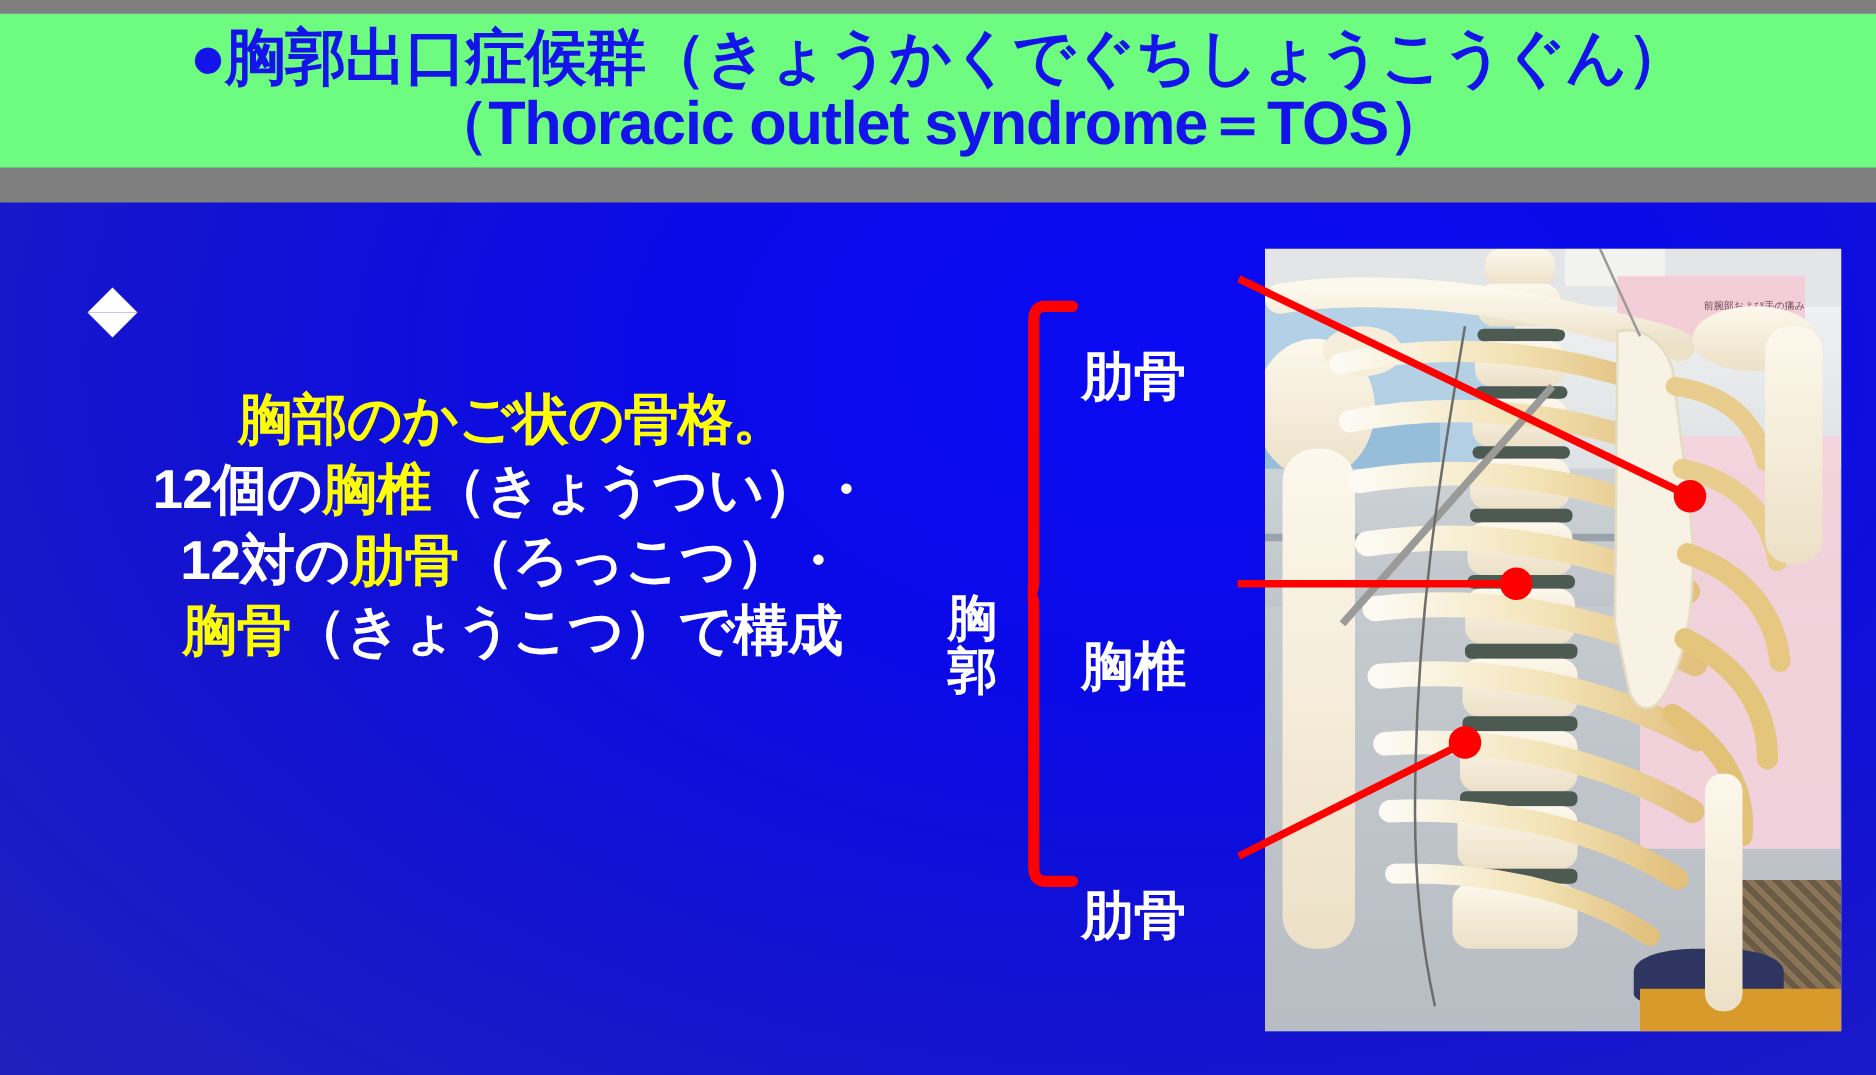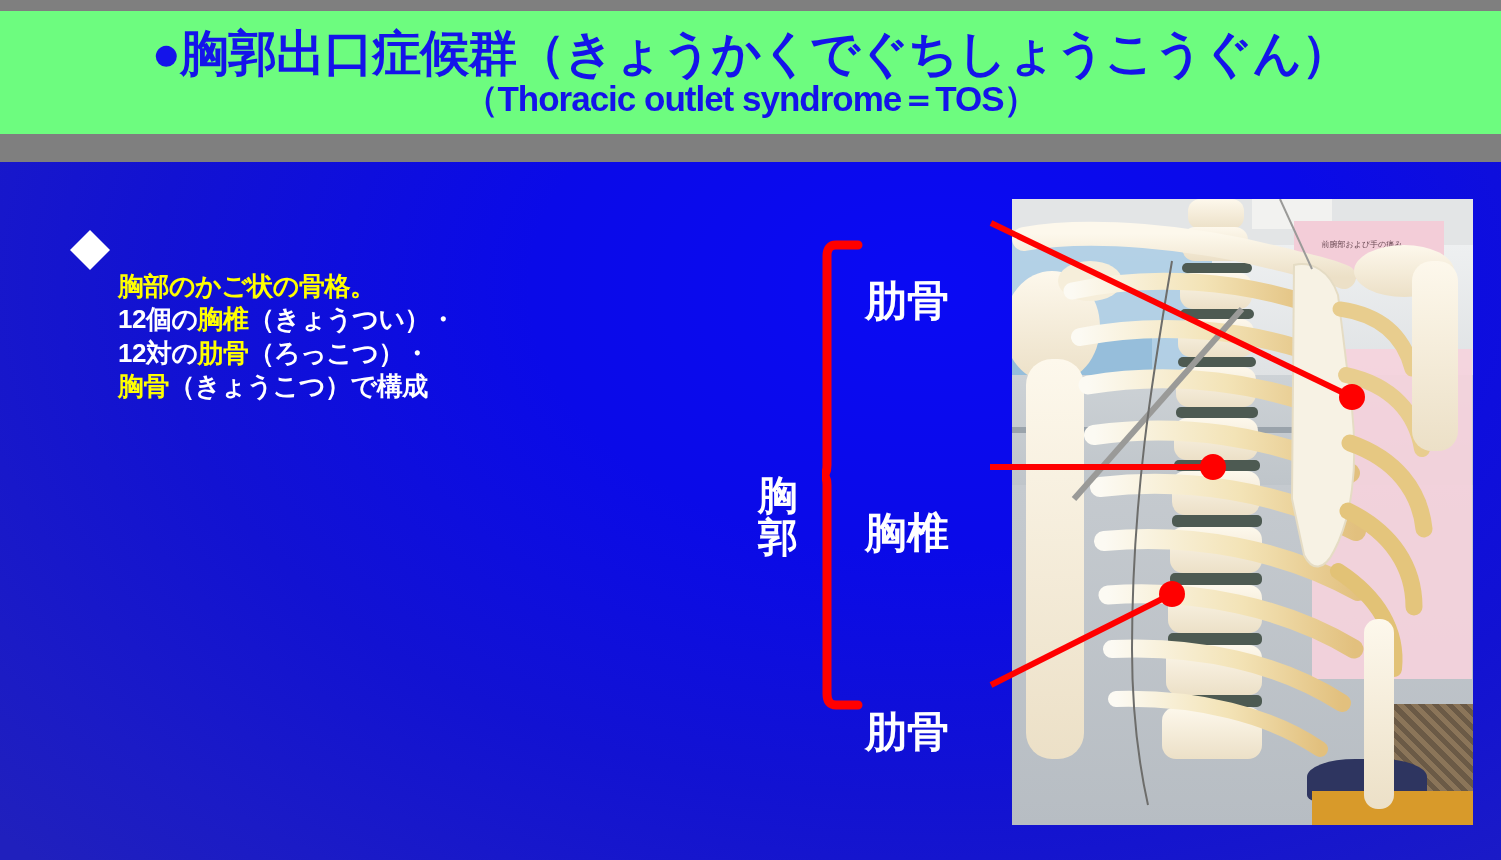--- a/index.html
+++ b/index.html
@@ -33,21 +33,21 @@
     color: #1414ea;
     font-weight: bold;
     letter-spacing: -1px;
     line-height: 1.08;
     white-space: nowrap;
   }
   #title-line1 {
     font-size: 49px;
   }
   #title-line2 {
-    font-size: 35px;
+    font-size: 49px;
     letter-spacing: 0.5px;
   }
 
   
   #slide-body {
     position: absolute;
     left: 0;
     top: 162px;
     width: 1501px;
     height: 698px;
@@ -85,27 +85,29 @@
     border-top-color: #ffffff;
   }
   #heading-text {
     color: #ffffff;
     font-size: 44px;
     font-weight: bold;
     letter-spacing: 0px;
     line-height: 1;
   }
   #body-lines {
+    margin-top: 38px;
     margin-left: 56px;
     color: #ffffff;
-    font-size: 26px;
+    font-size: 44px;
     font-weight: bold;
     line-height: 1.28;
     letter-spacing: -0.5px;
     white-space: nowrap;
+    text-align: center;
   }
   #body-lines .hl { color: #ffff00; }
 
   
   #bracket-group {
     position: absolute;
     left: 740px;
     top: 60px;
     width: 260px;
     height: 520px;
@@ -184,22 +186,22 @@
   .wall-gray  { left:0; top:176px; width:461px; height:110px;
                 background:linear-gradient(#cdd2d6,#bfc5ca); }
   .wall-gray2 { left:0; top:286px; width:461px; height:340px;
                 background:linear-gradient(#c5cacf,#b7bdc3); }
   .shelf-line { left:0; top:228px; width:300px; height:6px; background:#9aa3ab; }
   .basket     { left:378px; top:505px; width:83px; height:100px;
                 background:repeating-linear-gradient(45deg,#6b5a46 0 5px,#8b7559 5px 10px); }
   .base-orange{ left:300px; top:592px; width:161px; height:34px; background:#d89a2a; }
   .base-navy  { left:295px; top:560px; width:120px; height:45px;
                 background:#2e3560; border-radius:40% 40% 20% 20%; }
-  .poster-text{ left:280px; top:40px; width:140px; color:#6b4b55;
-                font-size:8px; text-align:center; white-space:nowrap; }
+  .poster-text{ left:292px; top:40px; width:140px; color:#6b4b55;
+                font-size:8px; text-align:right; white-space:nowrap; }
 
   
   #leaders { position:absolute; left:0; top:0; width:1501px; height:698px; pointer-events:none; }
 </style>
 </head>
 <body>
 
 <div id="slide">
 
   <div id="title-banner">

